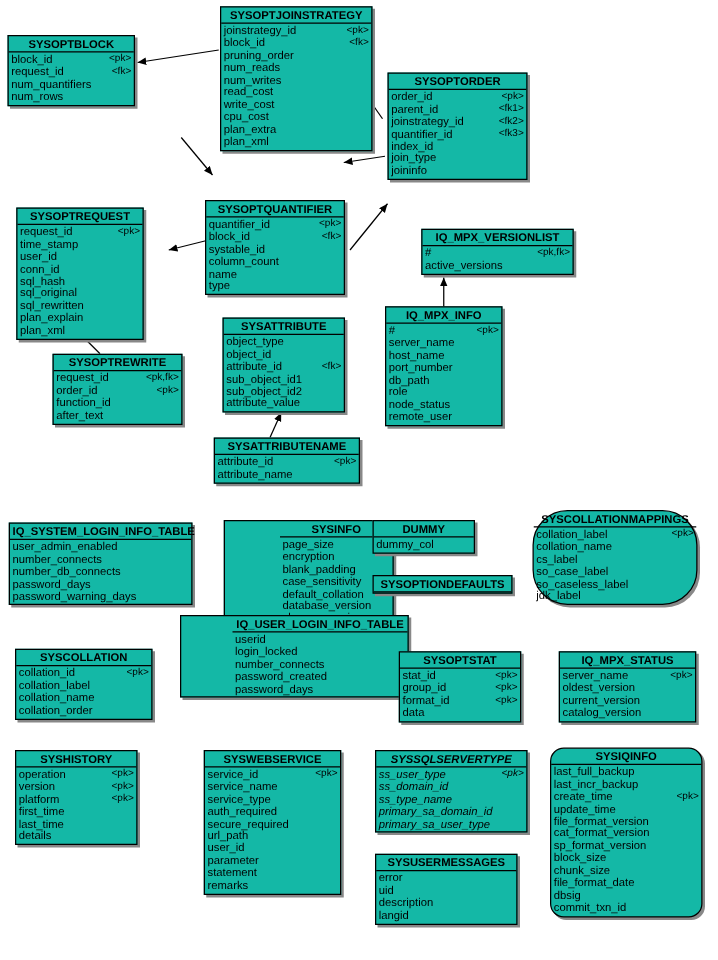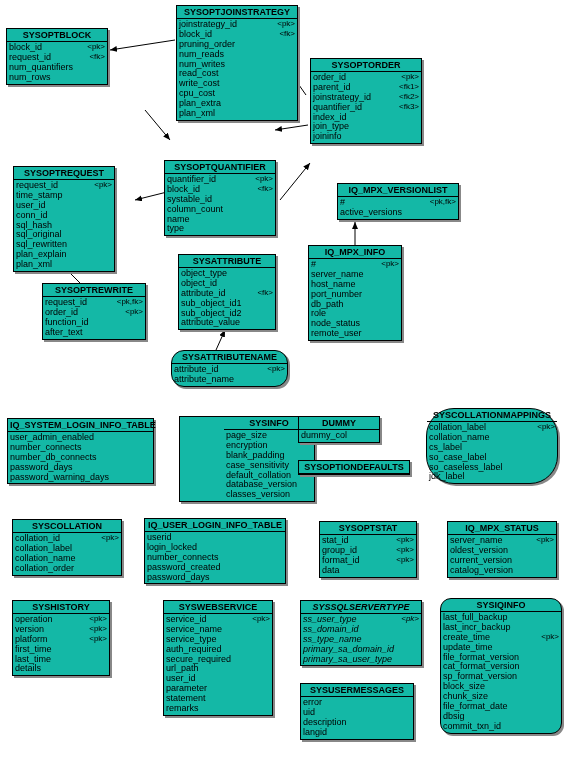--- a/index.html
+++ b/index.html
@@ -336,21 +336,21 @@
         <span>node_status</span>
         <span></span>
       </div>
       <div class="row">
         <span>remote_user</span>
         <span></span>
       </div>
     </div>
 </div>
 
-<div class="entity" style="left:171px;top:350px;width:115px;border-radius:13px;">
+<div class="entity" style="left:171px;top:350px;width:115px;">
   <div class="entity-title">SYSATTRIBUTENAME</div>
   <div class="entity-body">
       <div class="row">
         <span>attribute_id</span>
         <span>&lt;pk&gt;</span>
       </div>
       <div class="row">
         <span>attribute_name</span>
         <span></span>
       </div>
@@ -476,21 +476,21 @@
         <span>collation_name</span>
         <span></span>
       </div>
       <div class="row">
         <span>collation_order</span>
         <span></span>
       </div>
     </div>
 </div>
 
-<div class="entity" style="left:144px;top:518px;width:140px;">
+<div class="entity" style="left:144px;top:492px;width:140px;padding-left:41px;">
   <div class="entity-title">IQ_USER_LOGIN_INFO_TABLE</div>
   <div class="entity-body">
       <div class="row">
         <span>userid</span>
         <span></span>
       </div>
       <div class="row">
         <span>login_locked</span>
         <span></span>
       </div>

